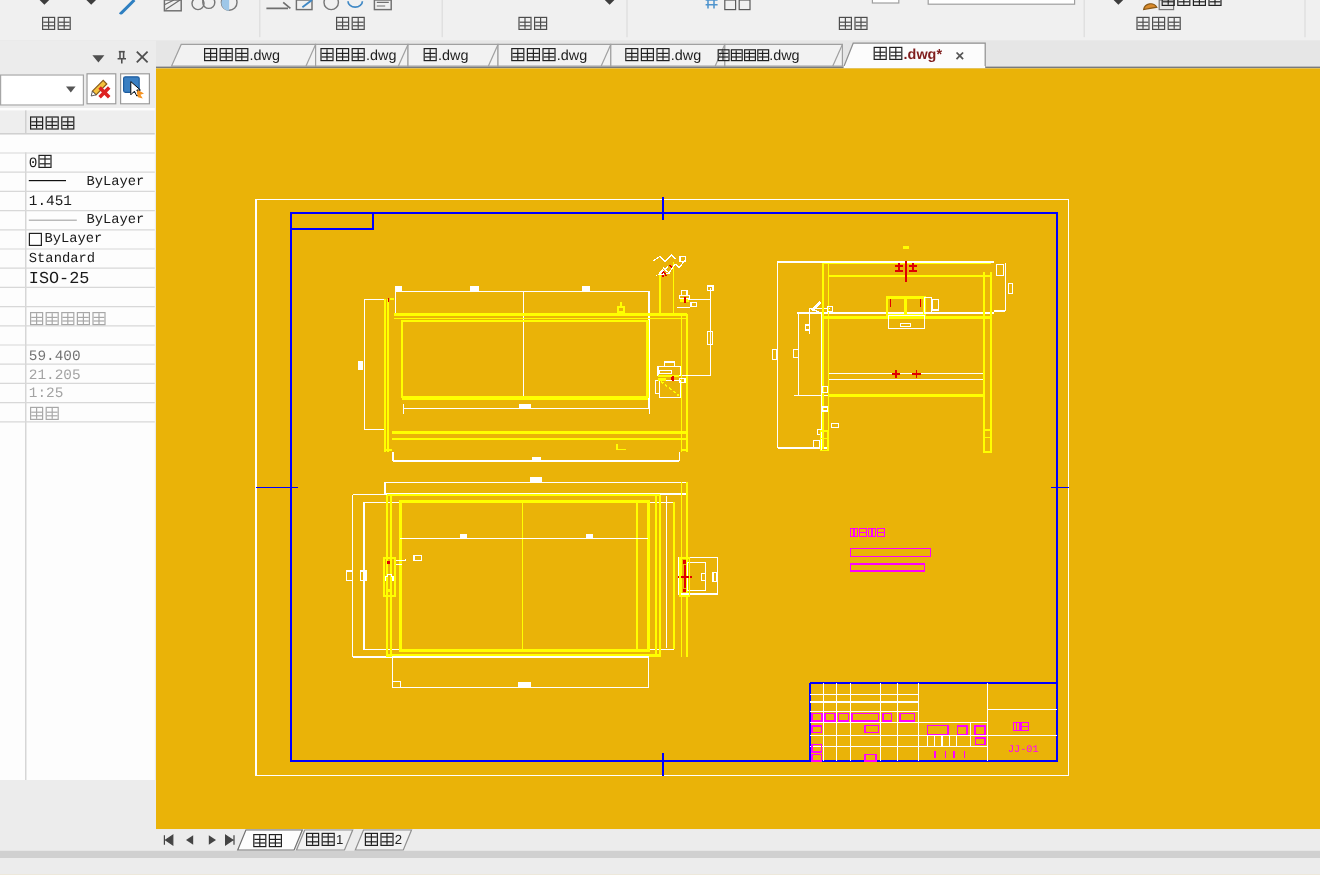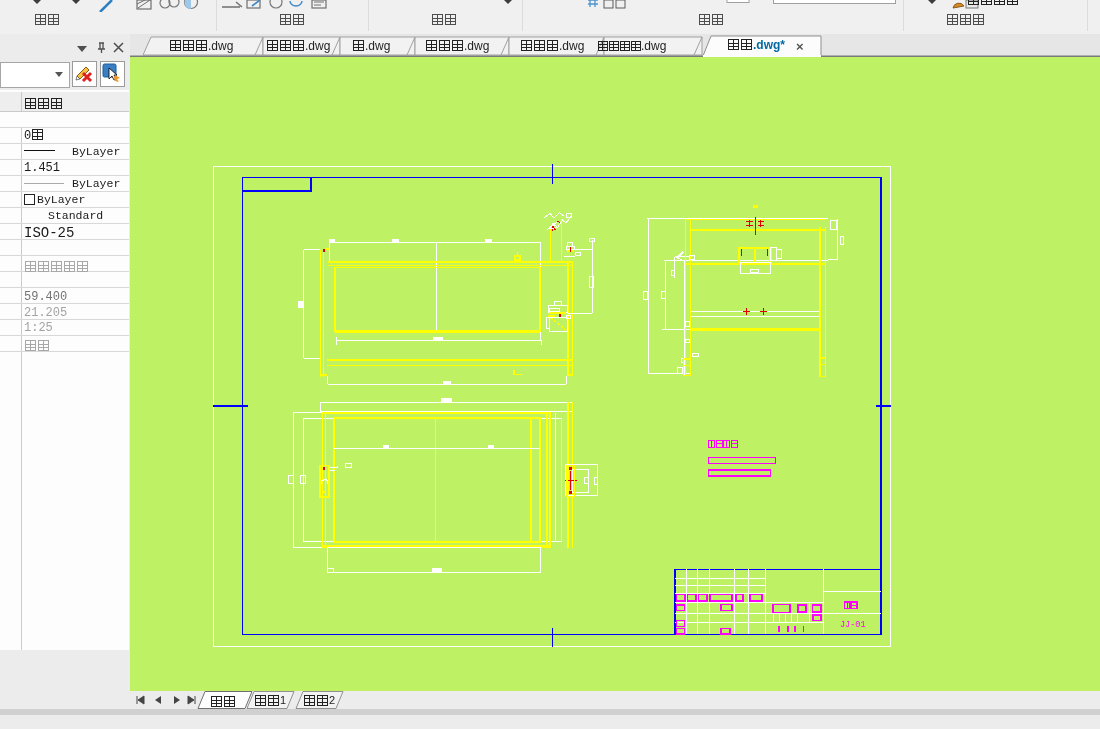--- a/index.html
+++ b/index.html
@@ -117,21 +117,21 @@
 <div class="abs" style="left:266px;top:39px;font-size:12px;color:#1e1e1e;"><i class="cj cjd"></i><i class="cj cjd"></i><i class="cj cjd"></i><span>.dwg</span></div>
 
 <div class="abs" style="left:352px;top:39px;font-size:12px;color:#1e1e1e;"><i class="cj cjd"></i><span>.dwg</span></div>
 
 <div class="abs" style="left:425px;top:39px;font-size:12px;color:#1e1e1e;"><i class="cj cjd"></i><i class="cj cjd"></i><i class="cj cjd"></i><span>.dwg</span></div>
 
 <div class="abs" style="left:520px;top:39px;font-size:12px;color:#1e1e1e;"><i class="cj cjd"></i><i class="cj cjd"></i><i class="cj cjd"></i><span>.dwg</span></div>
 
 <div class="abs" style="left:597px;top:39px;font-size:12px;color:#1e1e1e;"><i class="cj cjd cjs"></i><i class="cj cjd cjs"></i><i class="cj cjd cjs"></i><i class="cj cjd cjs"></i><span>.dwg</span></div>
 
-<div class="abs" style="left:727px;top:38px;font-size:12px;font-weight:bold;color:#0369a1;"><i class="cj cjd"></i><i class="cj cjd"></i><span>.dwg*</span></div>
+<div class="abs" style="left:727px;top:38px;font-size:12px;font-weight:bold;color:#7f1d1d;"><i class="cj cjd"></i><i class="cj cjd"></i><span>.dwg*</span></div>
 
 <div class="abs" style="left:796px;top:39px;font-size:13px;color:#555;font-weight:bold;">×</div>
 
 <div class="abs" style="left:0;top:34px;width:130px;height:675px;background:#ececec;"></div>
 
 <div class="abs" style="left:77px;top:46px;width:0;height:0;border-left:5px solid transparent;border-right:5px solid transparent;border-top:6px solid #4f4f4f;"></div>
 
 <svg class="abs" style="left:96px;top:42px" width="11" height="12">
     <path d="M3 1 h5 M4 1 v6 h3 v-6 M2 7 h7 M5.5 7 v4" stroke="#4f4f4f" stroke-width="1.3" fill="none"></path>
   </svg>
@@ -179,37 +179,37 @@
 <div class="abs" style="left:72px;top:145px;font-family:'Liberation Mono',monospace;font-size:11.5px;color:#1a1a1a;">ByLayer</div>
 
 <div class="abs" style="left:24px;top:161px;font-family:'Liberation Mono',monospace;font-size:12px;color:#1a1a1a;">1.451</div>
 
 <div class="abs" style="left:24px;top:183px;width:40px;height:1px;background:#aaa;"></div>
 <div class="abs" style="left:72px;top:177px;font-family:'Liberation Mono',monospace;font-size:11.5px;color:#1a1a1a;">ByLayer</div>
 
 <div class="abs" style="left:24px;top:194px;width:9px;height:9px;background:#fff;border:1px solid #222;"></div>
 <div class="abs" style="left:37px;top:193px;font-family:'Liberation Mono',monospace;font-size:11.5px;color:#1a1a1a;">ByLayer</div>
 
-<div class="abs" style="left:24px;top:209px;font-family:'Liberation Mono',monospace;font-size:11.5px;color:#1a1a1a;margin-left:24px;">Standard</div>
+<div class="abs" style="left:24px;top:209px;font-family:'Liberation Mono',monospace;font-size:11.5px;color:#1a1a1a;">Standard</div>
 
 <div class="abs" style="left:24px;top:225px;font-family:'Liberation Mono',monospace;font-size:14px;color:#1a1a1a;">ISO-25</div>
 
 <div class="abs" style="left:24px;top:258px;"><i class="cj cjg"></i><i class="cj cjg"></i><i class="cj cjg"></i><i class="cj cjg"></i><i class="cj cjg"></i></div>
 
 <div class="abs" style="left:24px;top:290px;font-family:'Liberation Mono',monospace;font-size:12px;color:#737373;">59.400</div>
 
 <div class="abs" style="left:24px;top:306px;font-family:'Liberation Mono',monospace;font-size:12px;color:#a3a3a3;">21.205</div>
 
 <div class="abs" style="left:24px;top:321px;font-family:'Liberation Mono',monospace;font-size:12px;color:#a3a3a3;">1:25</div>
 
 <div class="abs" style="left:24px;top:337px;"><i class="cj cjg"></i><i class="cj cjg"></i></div>
 
 <div class="abs" style="left:0;top:650px;width:130px;height:59px;background:#ececec;"></div>
 
-<div class="abs" style="left:130px;top:57px;width:970px;height:634px;background:#bef264;">
+<div class="abs" style="left:130px;top:57px;width:970px;height:634px;background:#eab308;">
 <svg width="970" height="634" style="position:absolute;left:0;top:0" shape-rendering="crispEdges">
 <g fill="none">
 
 <rect x="83.4" y="109" width="676.9" height="480.3" stroke="#fff" stroke-width="1"></rect>
 
 <rect x="112.4" y="120.6" width="638.6" height="456.7" stroke="#0000ff" stroke-width="1.5"></rect>
 
 <rect x="112.4" y="120.6" width="68.6" height="13.4" stroke="#0000ff" stroke-width="1.2"></rect>
 
 <path d="M422.5 107 V126.5" stroke="#0000ff" stroke-width="1.5"></path>

